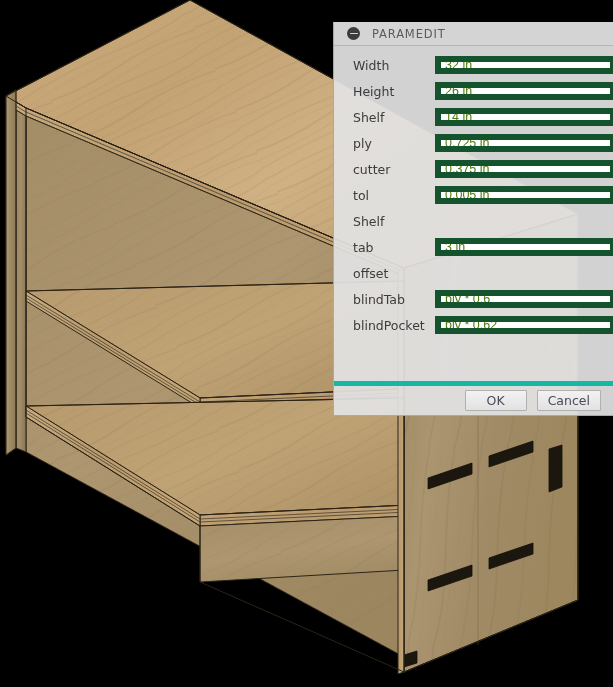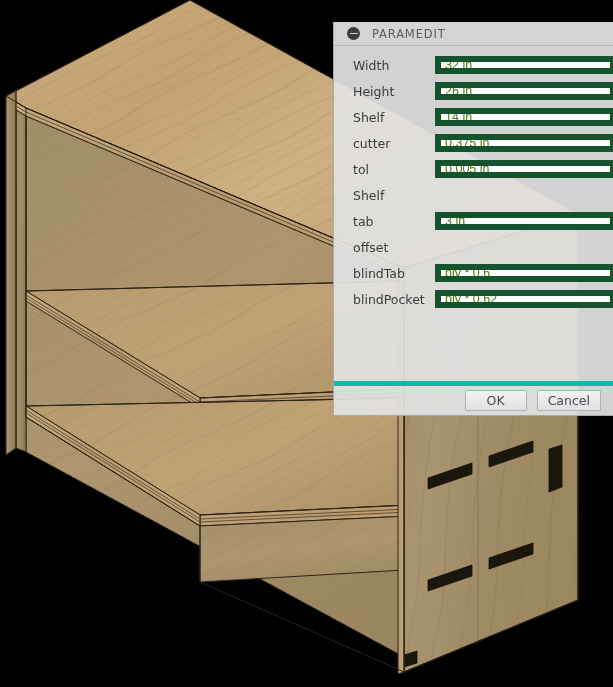--- a/index.html
+++ b/index.html
@@ -299,20 +299,24 @@
         </div>
         <div class="prow">
           <span class="plabel">Height</span>
           <input type="text" class="pinput" value="26 in" style="">
         </div>
         <div class="prow">
           <span class="plabel">Shelf</span>
           <input type="text" class="pinput" value="14 in" style="">
         </div>
         <div class="prow">
+          <span class="plabel">ply</span>
+          <input type="text" class="pinput" value="0.725 in" style="">
+        </div>
+        <div class="prow">
           <span class="plabel">cutter</span>
           <input type="text" class="pinput" value="0.375 in" style="">
         </div>
         <div class="prow">
           <span class="plabel">tol</span>
           <input type="text" class="pinput" value="0.005 in" style="">
         </div>
         <div class="prow">
           <span class="plabel">Shelf</span>
         </div>

